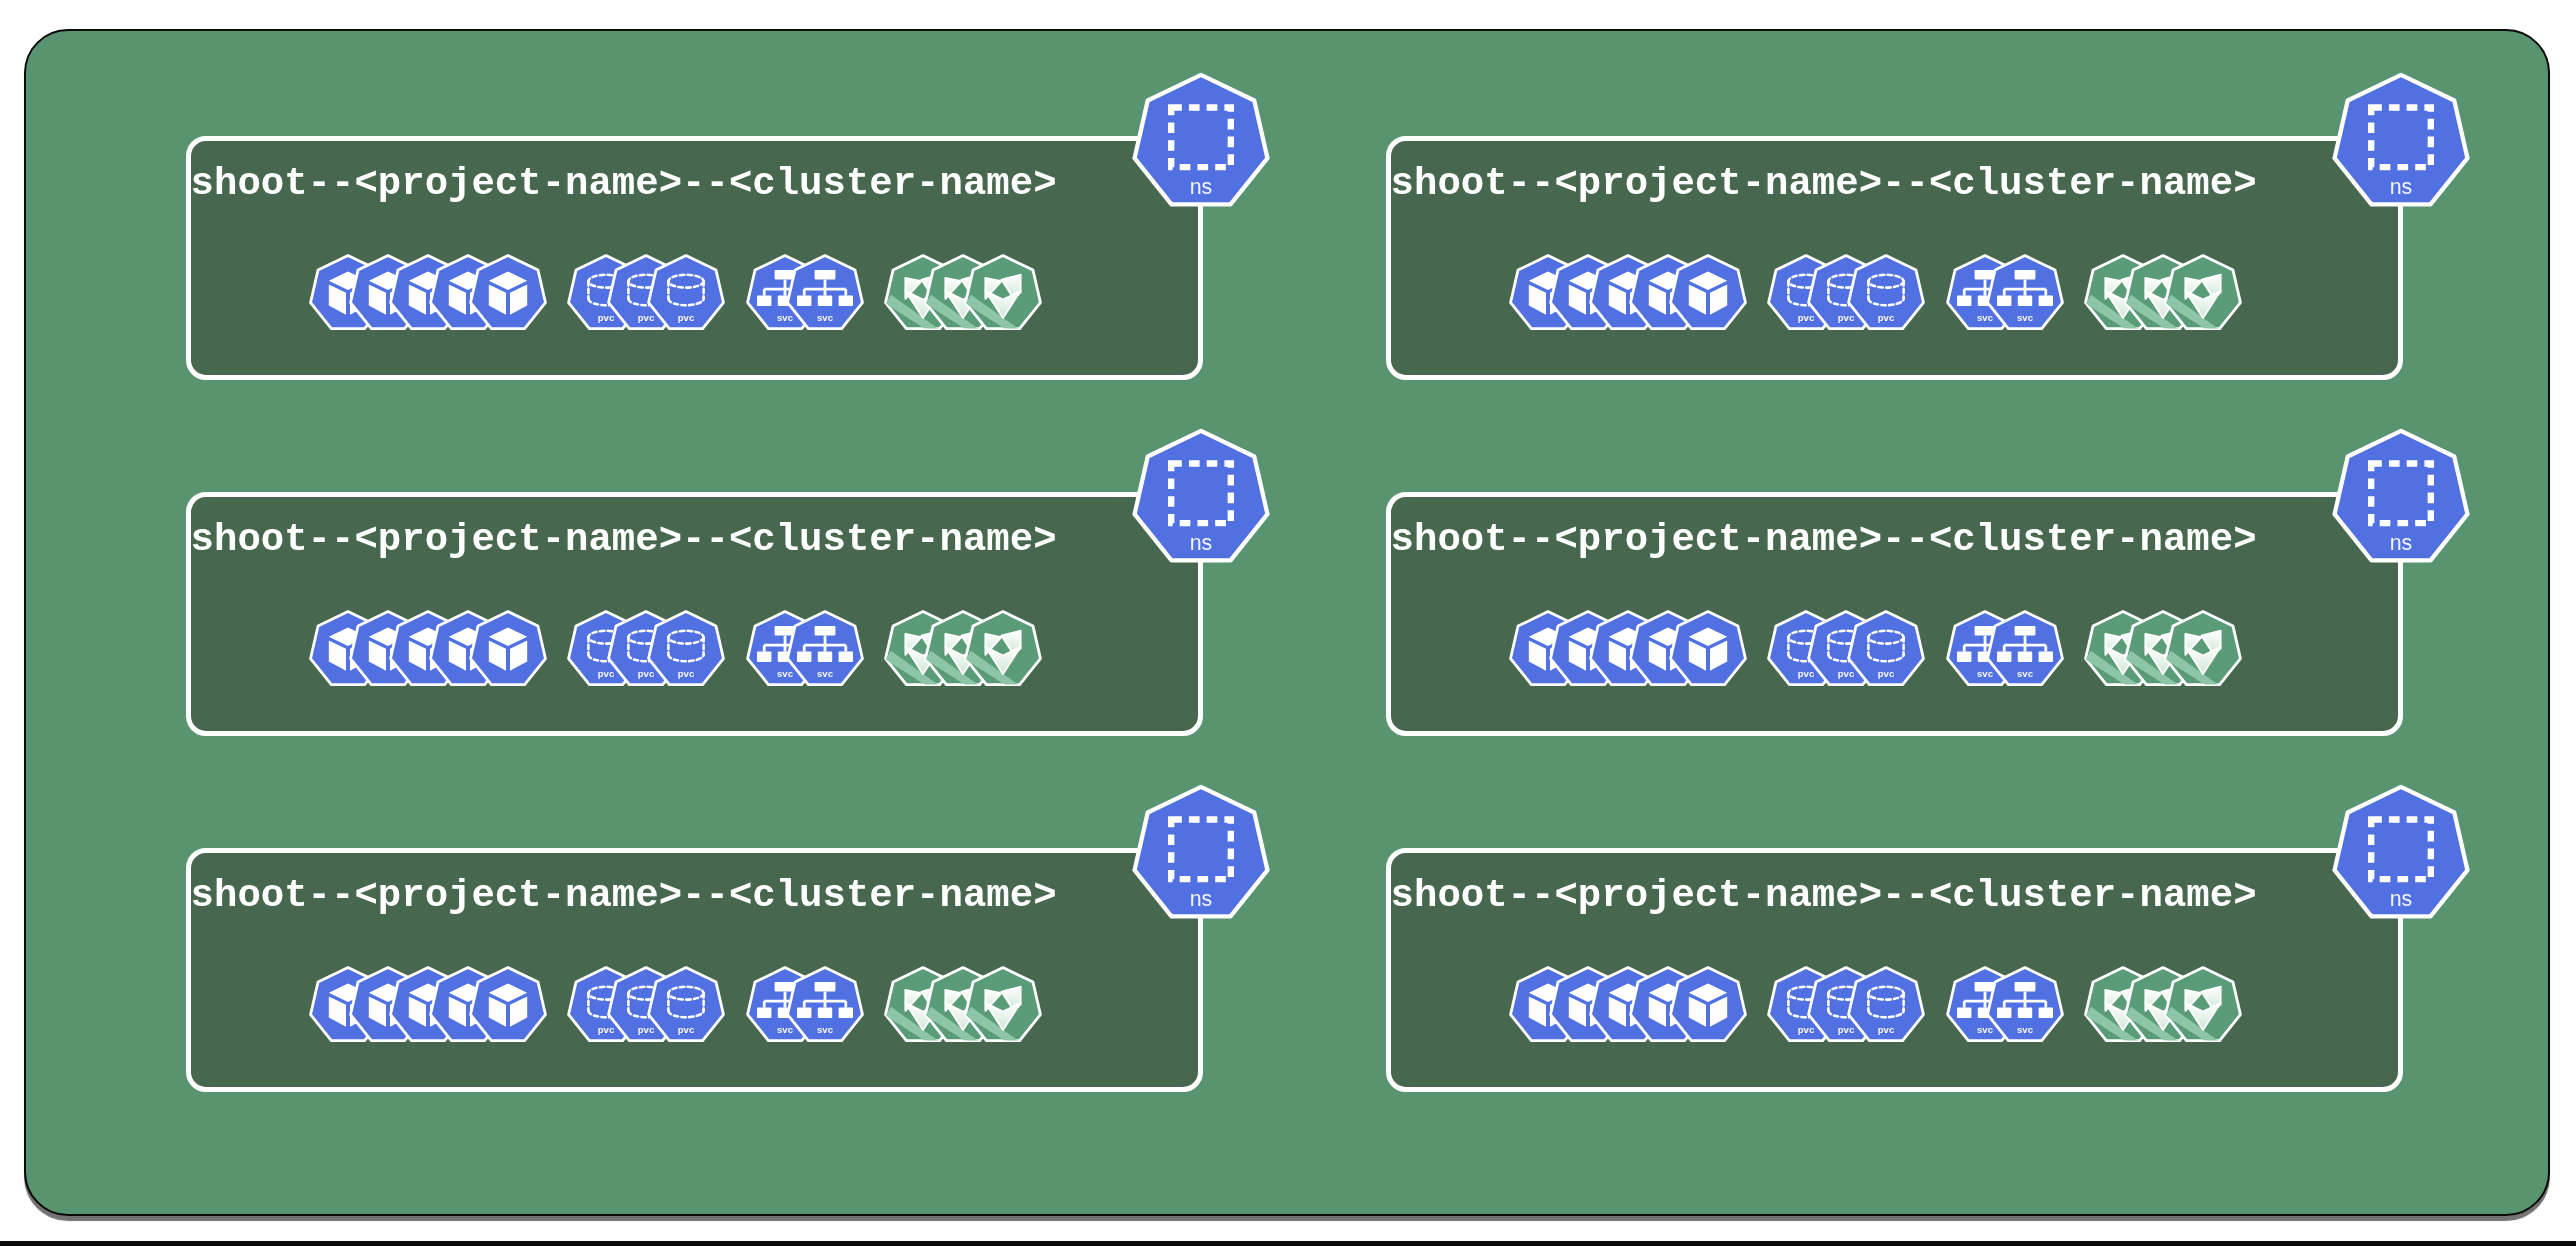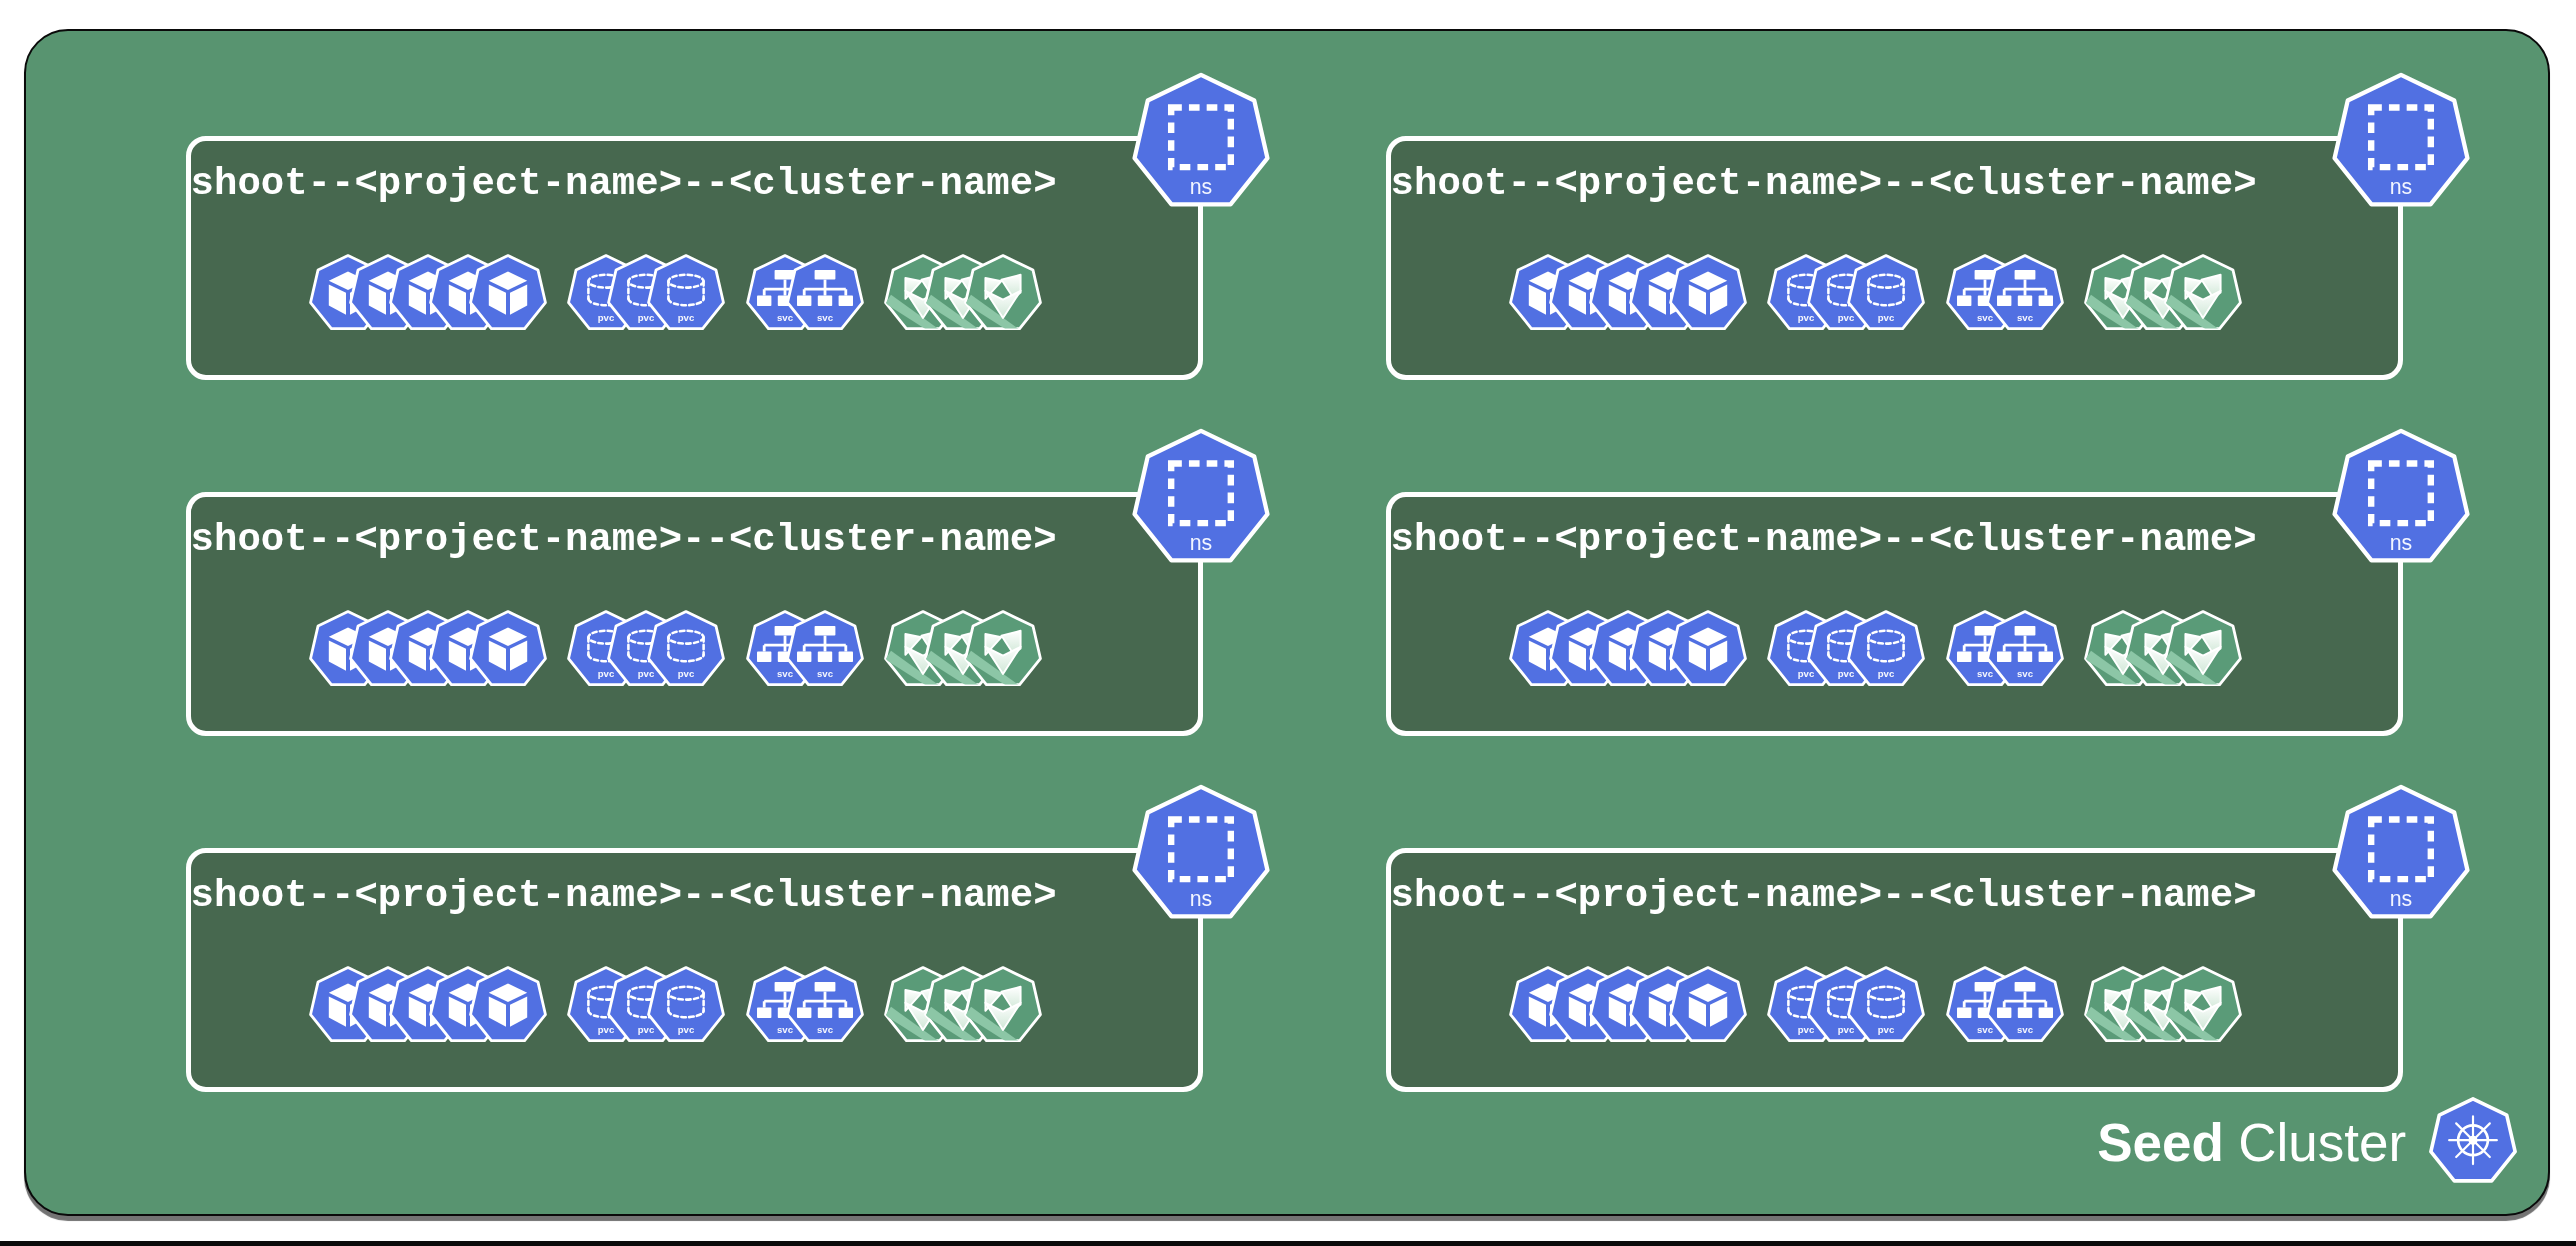--- a/index.html
+++ b/index.html
@@ -495,23 +495,16 @@
                 <use href="#sym-gardener"></use>
               </svg>
               <svg viewBox="0 0 100 100" class="res-icon">
                 <use href="#sym-gardener"></use>
               </svg>
             </div>
           </div>
   </div>
 </div>
 
-    <div class="seed-label">
-      <span class="seed-bold">Seed</span>
-      <span class="seed-reg">Cluster</span>
-      <svg class="helm" viewBox="0 0 100 100">
-        <use href="#sym-helm"></use>
-      </svg>
-    </div>
   </div>
   <div class="bottom-line"></div>
 </div>
 
 
 </body></html>

